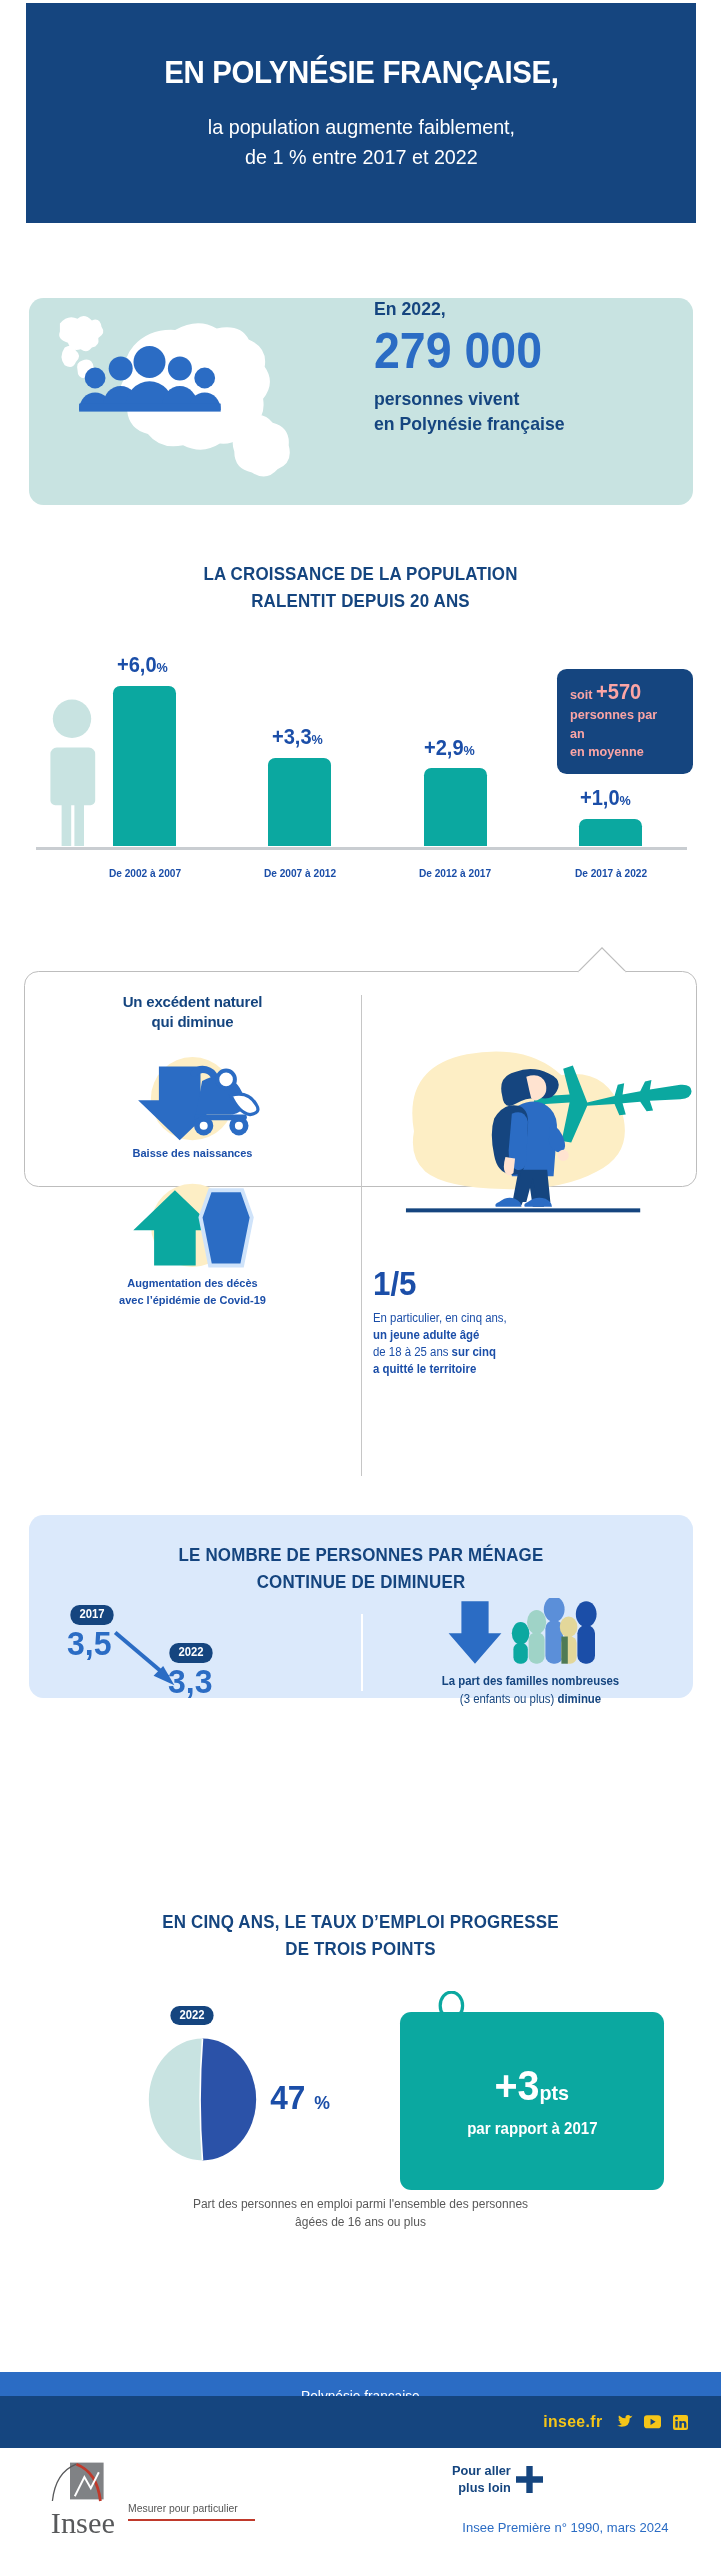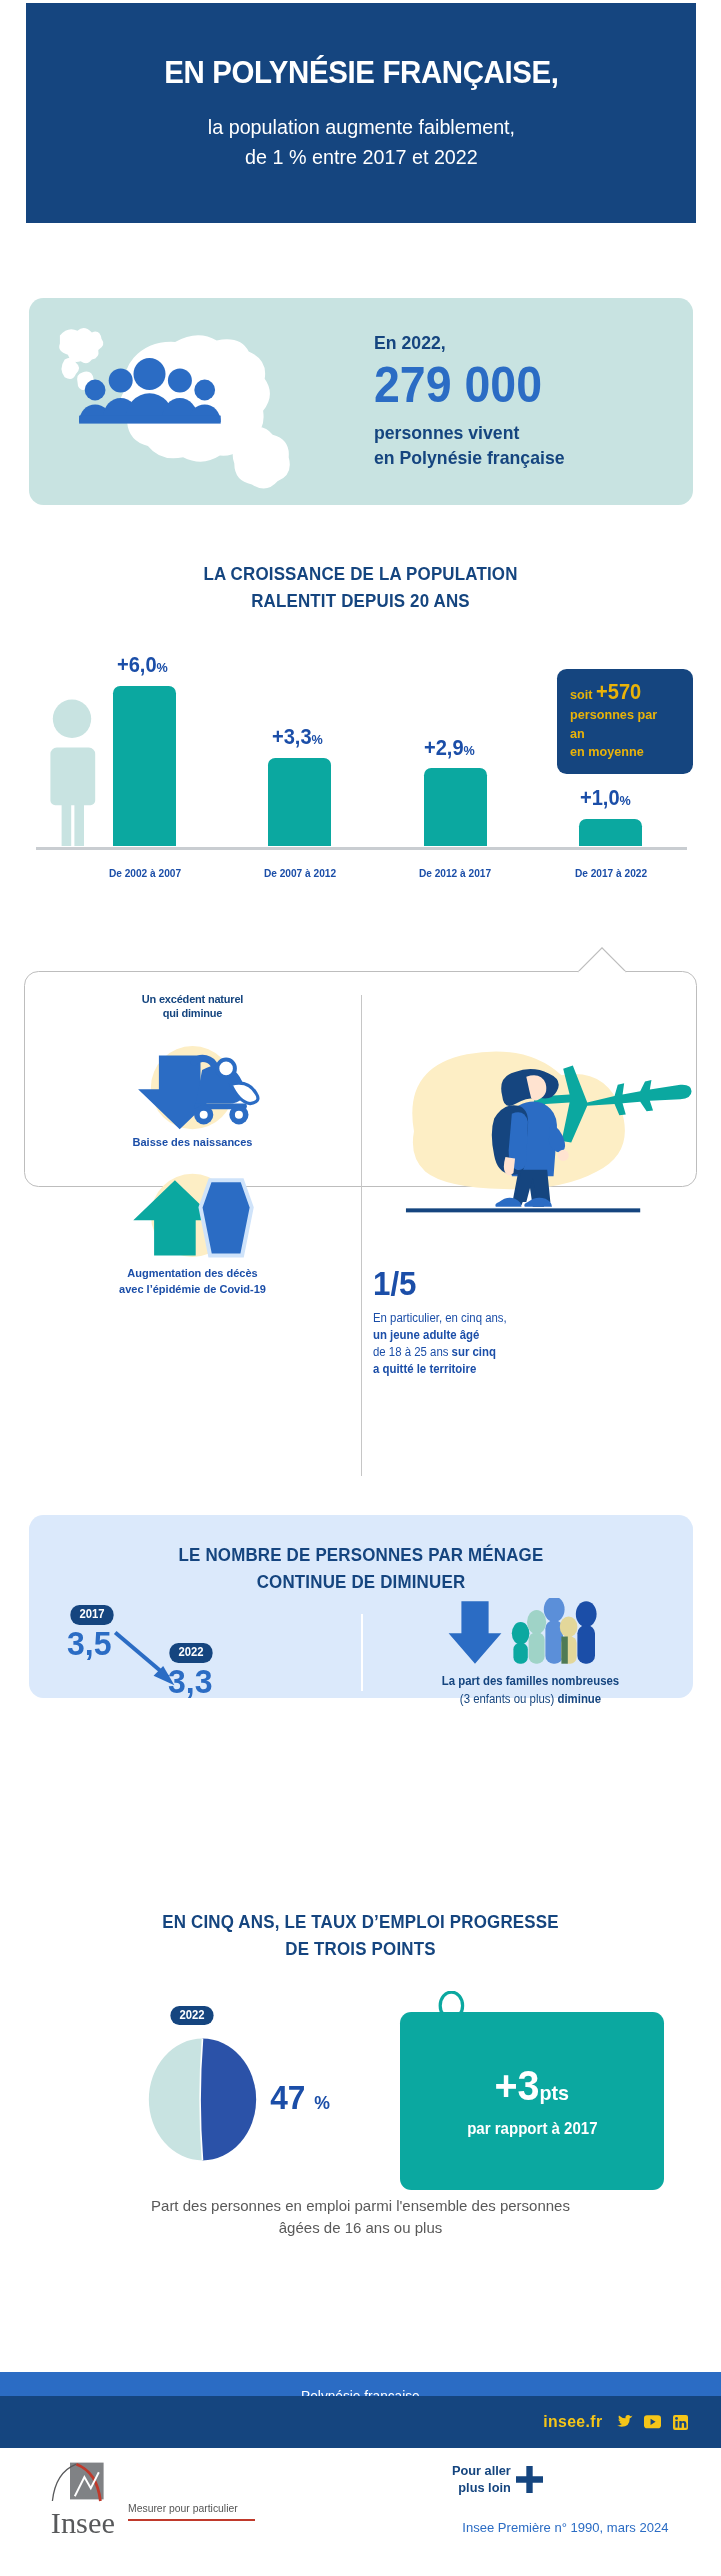--- a/index.html
+++ b/index.html
@@ -47,21 +47,20 @@
   }
 
   
   .popcard {
     position: absolute;
     left: 29px; top: 298px;
     width: 664px; height: 207px;
     background: #c8e3e1;
     border-radius: 14.4px;
     display: flex;
-    align-items: center;
   }
   .popcard .illus {
     width: 337px; height: 184px;
     position: relative;
     margin-left: 8px;
   }
   .popcard .txt {
     flex: 1;
     color: #15457f;
     padding-right: 32px;
@@ -127,21 +126,21 @@
     position: absolute; bottom: 42px; left: 19px;
     width: 50px; height: 148px;
   }
   .callout {
     position: absolute;
     right: 0px; top: 21px;
     width: 136px;
     background: #15457f;
     border-radius: 9.6px;
     padding: 11.2px 13px 13px;
-    color: #eab308;
+    color: #fca5a5;
   }
   .callout .c1 { font-size: 13.6px; font-weight: bold; line-height: 1.05; transform: scaleX(0.93); transform-origin:left;}
   .callout .c1 b { font-size: 21.6px; }
   .callout .c2 { font-size: 13.6px; font-weight: bold; line-height: 1.35; margin-top: 3.2px; transform: scaleX(0.93); transform-origin:left;}
 
   
   .factcard {
     position: absolute;
     left: 24px; top: 971px;
     width: 673px; height: 216px;
@@ -158,21 +157,21 @@
     left: 553px; top: -24px;
     width: 50px; height: 26px;
   }
   .fcols {
     position: absolute; left: 0; top: 0;
     width: 673px;
     display: flex;
   }
   .fcol { width: 337px; position: relative; padding-top: 21px; }
   .fcol h3 {
-    color: #15457f; font-size: 11px; font-weight: bold;
+    color: #15457f; font-size: 15px; font-weight: bold;
     text-align: center; line-height: 1.3;
     letter-spacing: -0.2px;
   }
   .divider {
     position: absolute;
     left: 337px; top: 24px;
     width: 1.2px; height: 481px;
     background: #c6c6c6;
   }
   .icaption {
@@ -240,21 +239,21 @@
   }
   .greenbox .g1 { font-size: 42px; font-weight: bold; line-height: 1; transform: scaleX(0.94); }
   .greenbox .g1 small { font-size: 21px; }
   .greenbox .g2 { font-size: 16px; font-weight: bold; margin-top: 13px; transform: scaleX(0.94);}
   .pctlabel {
     color: #1b4ea8; font-weight: bold; font-size: 34px;
     transform: scaleX(0.93);
   }
   .pctlabel small { font-size: 19px; }
   .emploi .foot {
-    color: #595959; font-size: 15px; text-align: center;
+    color: #595959; font-size: 12px; text-align: center;
     line-height: 1.5; margin-top: 11.2px;
   }
 
   
   .band1 {
     position: absolute; left: 0; top: 2372px;
     width: 721px; height: 48px;
     background: #2b6cc4;
     display: flex; align-items: center; justify-content: center;
   }

